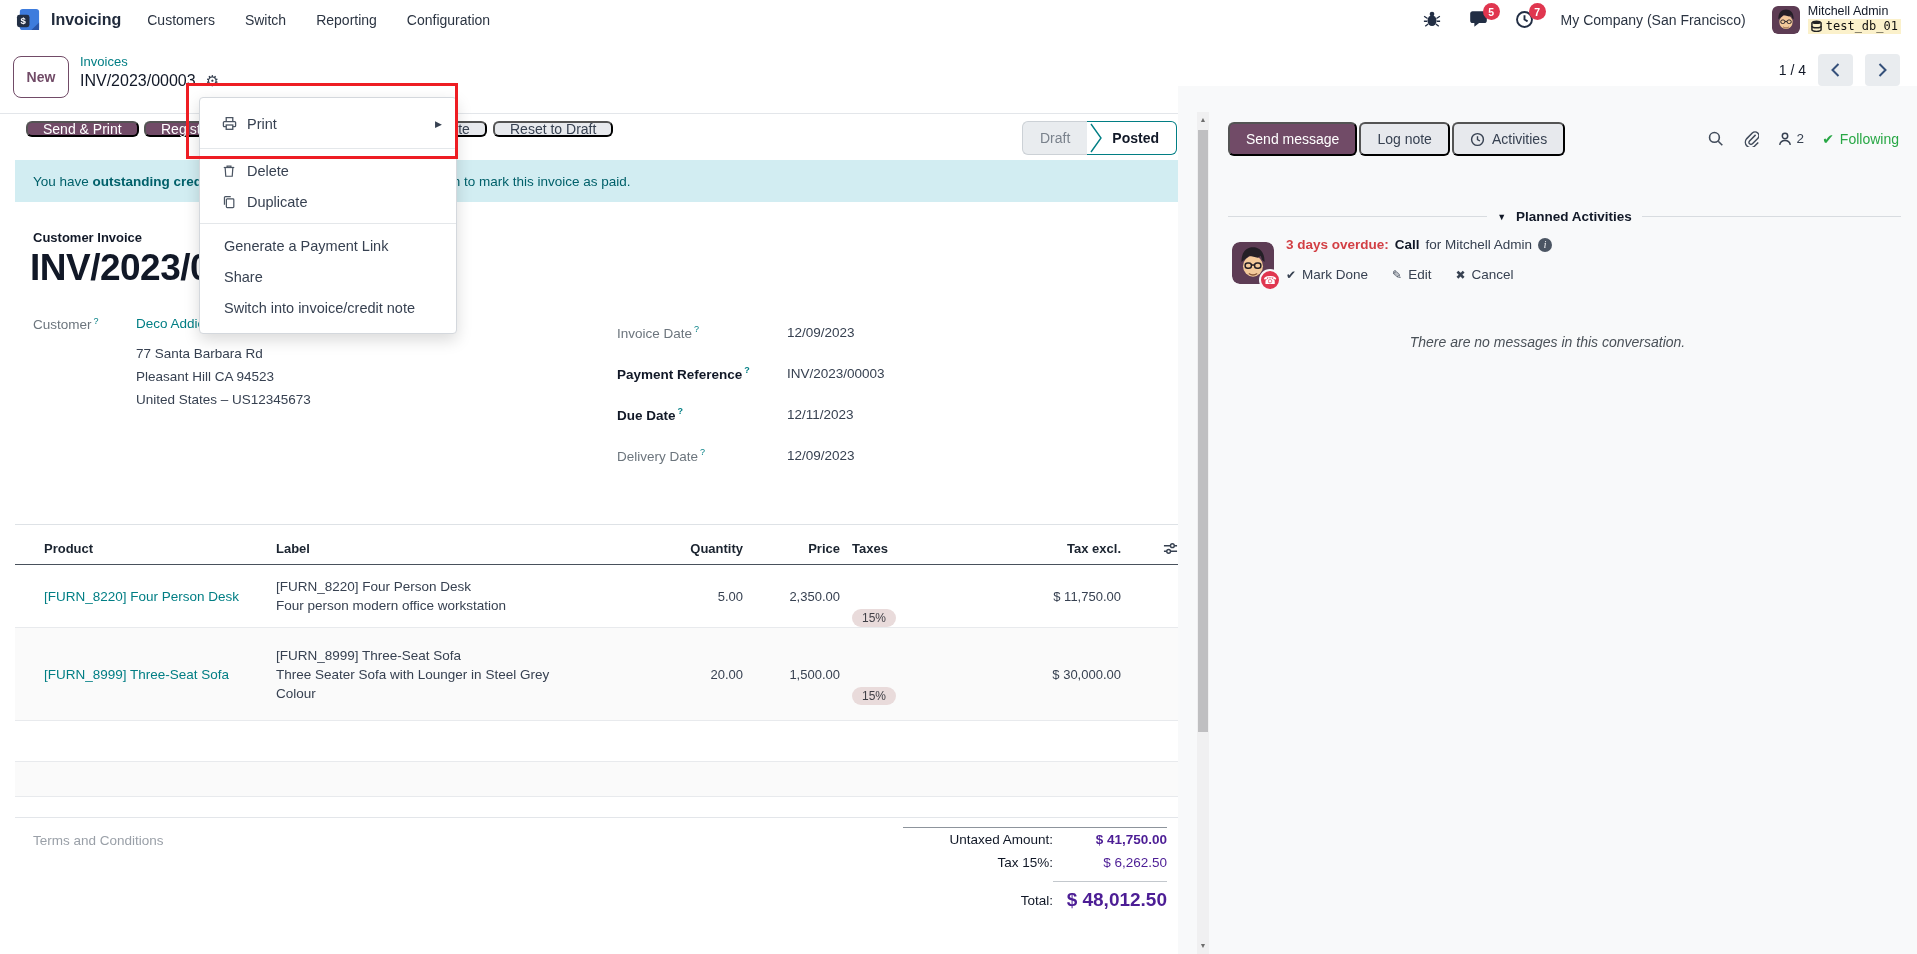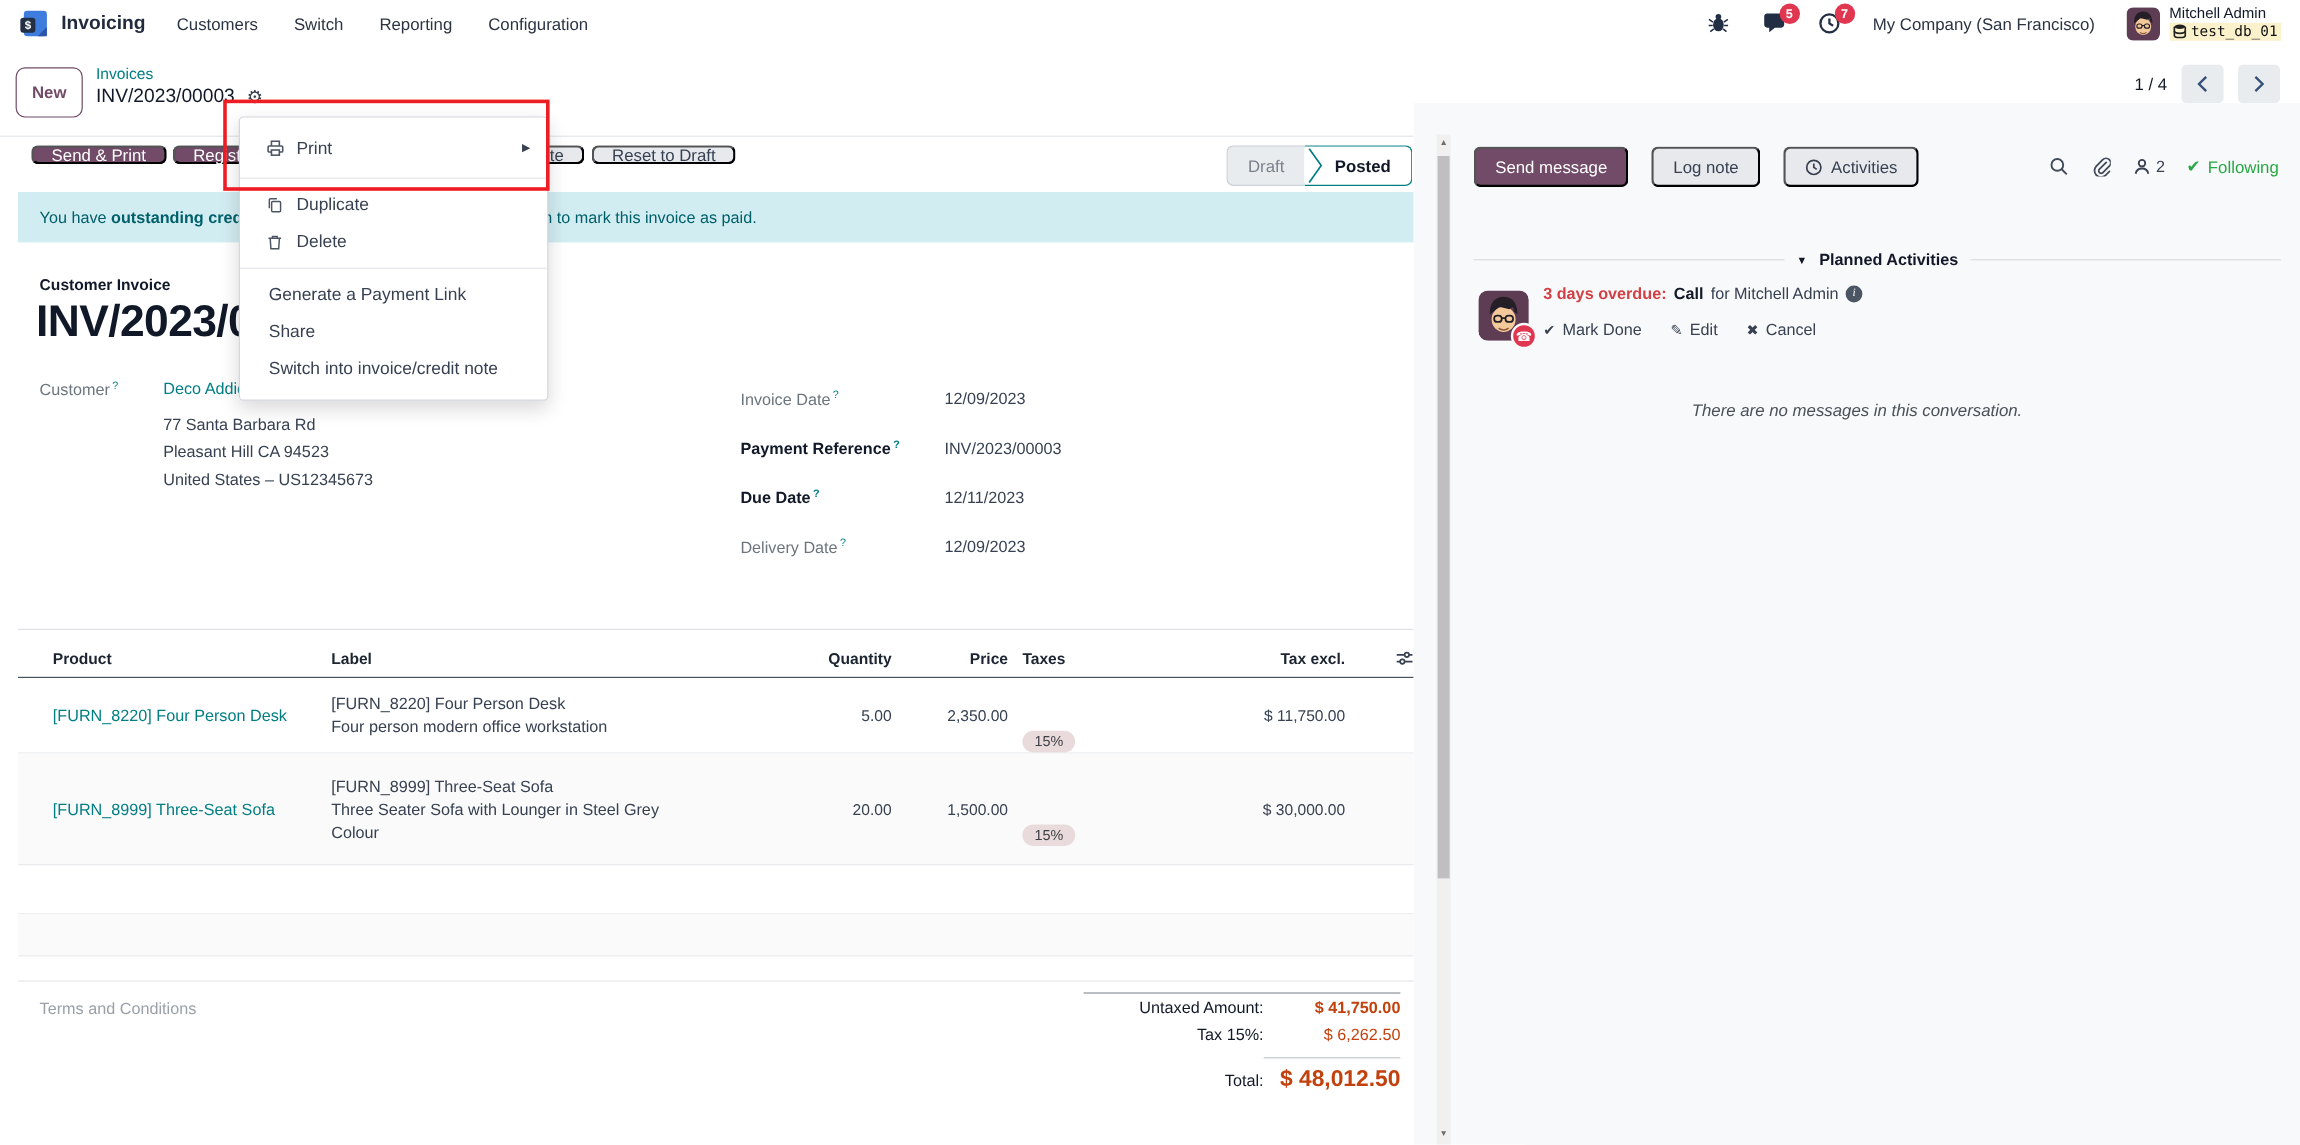--- a/index.html
+++ b/index.html
@@ -79,29 +79,29 @@
   .re1{top:721px;height:41px;} .re2{top:762px;height:35px;background:#fafafa;}
   .tablend{position:absolute;left:15px;top:817px;width:1163px;border-top:1px solid #e3e6ea;}
   .cell-r{text-align:right;} .prodlink{color:#017E84;font-size:13.5px;cursor:pointer;}
   .lbl{line-height:19px;font-size:13.5px;color:#374151;max-width:300px;padding:8px 0;}
   .pill{display:inline-block;background:#e9dbdb;color:#3f3f46;border-radius:10px;padding:2px 10px;font-size:12px;margin-top:44px;}
   .colicon{justify-self:start;color:#374151;cursor:pointer;}
   
   .totline{position:absolute;left:903px;top:827px;width:264px;border-top:1px solid #8d949c;}
   .totals{position:absolute;left:903px;top:832px;width:264px;}
   .trowt{display:flex;justify-content:flex-end;align-items:baseline;height:23px;font-size:13.5px;color:#111827;}
-  .tval{width:114px;text-align:right;color:#c2410c;}
+  .tval{width:114px;text-align:right;color:#4c1d95;}
   .tval.b{font-weight:700;}
   .tsep{margin:3px 0 3px auto;width:114px;border-top:1px solid #c3c8cd;}
   .trowt.total{height:30px;align-items:center;}
   .trowt.total .tval{font-size:19px;font-weight:700;}
   .terms{position:absolute;left:33px;top:833px;color:#9aa0a8;font-size:13.5px;}
   
   .chatter{position:absolute;left:1178px;top:86px;width:739px;height:868px;background:#f8f9fa;}
-  .cbuttons{position:absolute;left:50px;top:36px;display:flex;gap:19px;}
+  .cbuttons{position:absolute;left:50px;top:36px;display:flex;gap:2px;}
   .cbtn{height:34px;padding:0 16px;border-radius:6px;font-size:14px;display:flex;align-items:center;gap:7px;cursor:pointer;}
   .cbtn.primary{background:#714B67;color:#fff;font-weight:500;}
   .cbtn.light{background:#e7e9ed;color:#374151;}
   .cicons{position:absolute;right:18px;top:44px;display:flex;align-items:center;gap:18px;color:#414b5a;}
   .follow{color:#28a745;font-size:14px;display:flex;align-items:center;gap:6px;cursor:pointer;}
   .fcount{font-size:13.5px;color:#374151;display:flex;align-items:center;gap:4px;cursor:pointer;}
   .planned{position:absolute;left:50px;right:16px;top:123px;display:flex;align-items:center;gap:10px;
            color:#111827;font-weight:700;font-size:13.5px;}
   .planned:before,.planned:after{content:"";flex:1;border-top:1px solid #d8dce0;}
   .planned .cd{font-size:9px;}
@@ -449,35 +449,35 @@
             <rect x="4.5" y="9.6" width="7" height="4.6" fill="#fff"></rect>
         </svg>
       </span>
       <span>Print</span>
       <span class="mi-caret">▶</span>
     </div>
     <div class="msep"></div>
     <div class="mi">
       <span class="ic">
         <svg width="14" height="14" viewBox="0 0 16 16" fill="none" stroke="currentColor" stroke-width="1.4">
-          <rect x="5" y="4.5" width="8.5" height="9.8" rx="1"></rect>
-            <path d="M2.8 11V2.8a1 1 0 0 1 1-1H10"></path>
-        </svg>
-      </span>
-      <span>Duplicate</span>
+          <path d="M2 4h12"></path>
+            <path d="M5.8 4V2.4h4.4V4"></path>
+            <path d="M3.6 4l.7 10h7.4l.7-10"></path>
+        </svg>
+      </span>
+      <span>Delete</span>
     </div>
     <div class="mi">
       <span class="ic">
         <svg width="14" height="14" viewBox="0 0 16 16" fill="none" stroke="currentColor" stroke-width="1.4">
-          <path d="M2 4h12"></path>
-            <path d="M5.8 4V2.4h4.4V4"></path>
-            <path d="M3.6 4l.7 10h7.4l.7-10"></path>
-        </svg>
-      </span>
-      <span>Delete</span>
+          <rect x="5" y="4.5" width="8.5" height="9.8" rx="1"></rect>
+            <path d="M2.8 11V2.8a1 1 0 0 1 1-1H10"></path>
+        </svg>
+      </span>
+      <span>Duplicate</span>
     </div>
     <div class="msep"></div>
     <div class="mi noicon">
       <span>Generate a Payment Link</span>
     </div>
     <div class="mi noicon">
       <span>Share</span>
     </div>
     <div class="mi noicon">
       <span>Switch into invoice/credit note</span>

